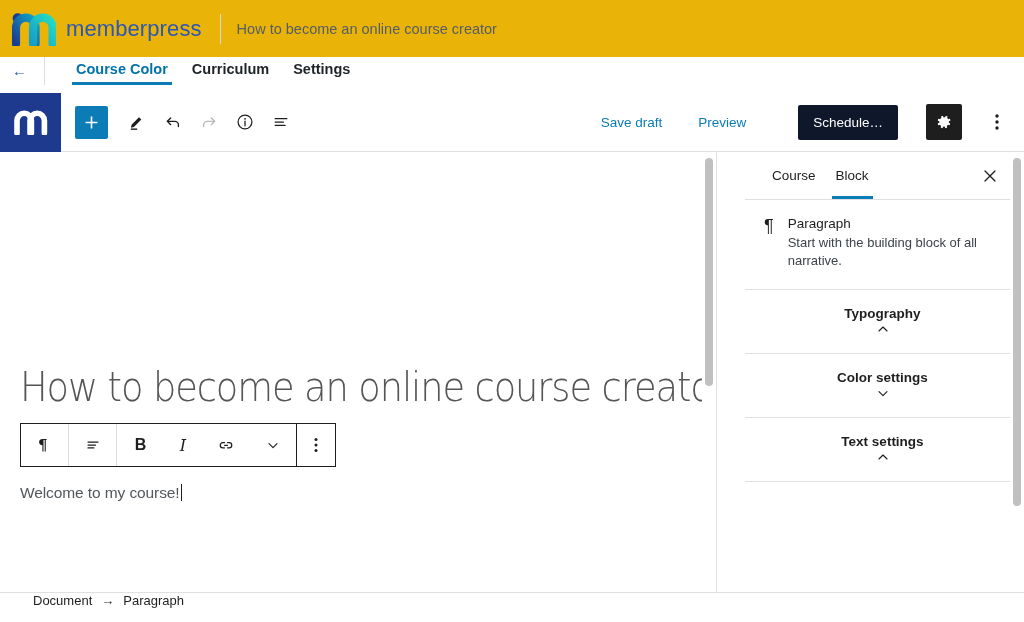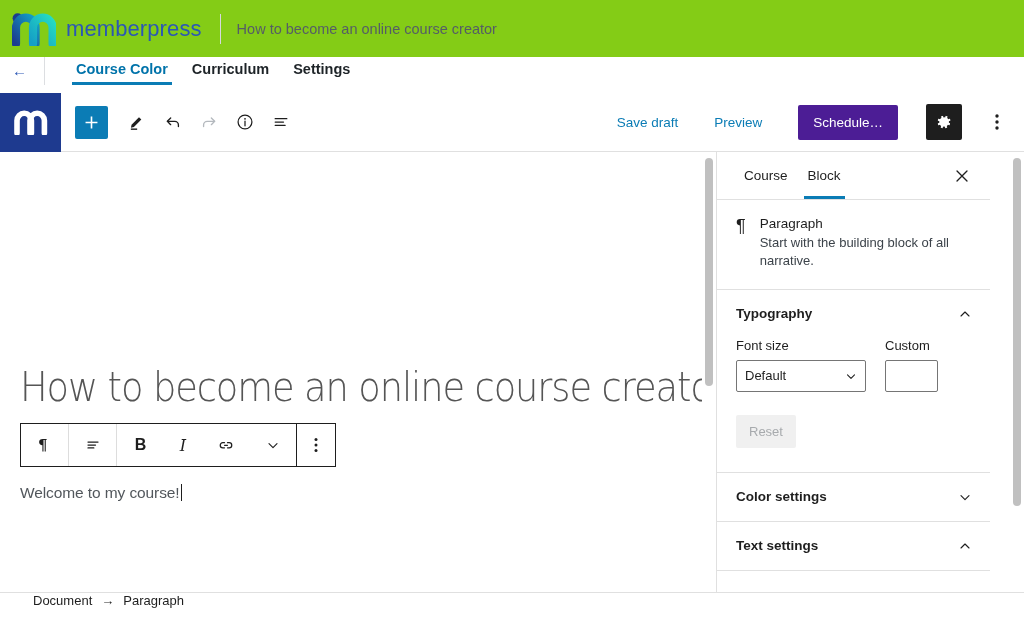--- a/index.html
+++ b/index.html
@@ -7,21 +7,21 @@
     width: 1024px; height: 622px;
     font-family: "Liberation Sans", sans-serif;
     background: #ffffff;
     overflow: hidden;
   }
   #app { position: relative; width: 1024px; height: 622px; background:#fff; }
 
   
   .mp-bar {
     position: absolute; left:0; top:0; width:1024px; height:57px;
-    background:#84cc16; display:flex; align-items:center; padding-left:12px;
+    background:#eab308; display:flex; align-items:center; padding-left:12px;
   }
   .mp-logo-wrap { display:flex; align-items:center; gap:10px; }
   .mp-mark { width:44px; height:34px; display:block; }
   .mp-word { font-size:22px; color:#2b57b5; letter-spacing:.1px; font-weight:400; }
   .mp-divider { width:1px; height:30px; background:#d6d8dc; margin:0 16px 0 18px; }
   .mp-course-title { font-size:14.5px; color:#555d66; font-weight:400; }
 
   
   .nav-bar {
     position:absolute; left:0; top:57px; width:1024px; height:33px;
@@ -66,23 +66,23 @@
   }
   .tb-btn.disabled { color:#b4b9be; cursor:default; }
   .tb-right {
     margin-left:auto; display:flex; align-items:center; gap:16px; padding-right:12px;
   }
   .link-btn {
     font-size:13.5px; color:#0b7cb5; background:none; border:none; cursor:pointer;
     padding:6px 10px; font-family:inherit; font-weight:400;
   }
   .schedule-btn {
-    background:#4c1d95; color:#fff; font-size:13.5px; border:none; border-radius:2px;
+    background:#0f172a; color:#fff; font-size:13.5px; border:none; border-radius:2px;
     padding:0 15px; height:35px; cursor:pointer; font-family:inherit;
-    margin-left:10px; display:flex; align-items:center;text-align:right;
+    margin-left:26px; display:flex; align-items:center;text-align:right;
   }
   .gear-btn {
     background:#1e1e1e; color:#fff; width:36px; height:36px; border-radius:2px;
     border:none; cursor:pointer; margin-left:12px;
     display:flex; align-items:center; justify-content:center;
   }
   .kebab-btn {
     width:30px; height:36px; display:flex; align-items:center; justify-content:center;
     background:none; border:none; cursor:pointer; margin-left:4px; color:#1e1e1e;
   }
@@ -127,21 +127,21 @@
     width:47px; display:flex; align-items:center; justify-content:center;
     background:none; border:none; cursor:pointer; color:#1e1e1e; font-family:inherit;
   }
   .bt-btn.narrow { width:38px; }
   .bt-sep { width:1px; background:#ddd; margin:0; }
   .bt-sep.dark { background:#1e1e1e; }
 
   
   .sidebar {
     width:308px; height:440px; background:#fff;
-    border-left:1px solid #e0e0e0; position:relative; overflow:hidden;
+    border-left:1px solid #e0e0e0; position:relative; overflow:hidden;padding-left:28px;
   }
   .sb-inner { width:273px; }
   .sb-tabs {
     height:48px; display:flex; align-items:center; border-bottom:1px solid #e0e0e0;
     padding-left:17px; position:relative; width:273px;
   }
   .sb-tab {
     font-size:13.5px; color:#1e1e1e; font-weight:400; padding:0 10px; height:47px;
     display:flex; align-items:center; cursor:pointer; position:relative;
   }
@@ -159,21 +159,21 @@
     width:273px;
   }
   .sb-blockicon { font-size:18px; color:#1e1e1e; line-height:1.1; padding-top:1px; }
   .sb-blockname { font-size:13.5px; color:#1e1e1e; margin-bottom:3px; }
   .sb-blockdesc { font-size:13px; color:#3c434a; line-height:1.42; max-width:196px; }
   .panel {
     border-bottom:1px solid #e0e0e0; width:273px;
   }
   .panel-head {
     display:flex; align-items:center; justify-content:space-between;
-    padding:16px 17px 16px 19px; cursor:pointer;
+    padding:16px 17px 16px 19px; cursor:pointer;flex-direction:column;
   }
   .panel-title { font-size:13.5px; font-weight:bold; color:#1e1e1e; }
   .chev { color:#1e1e1e; display:flex; }
   .panel-body { padding:0 19px 24px 19px; }
   .fs-row { display:flex; gap:19px; align-items:flex-start; }
   .fs-label { font-size:13px; color:#1e1e1e; margin-bottom:7px; display:block; }
   .fs-select {
     width:130px; height:32px; border:1px solid #757575; border-radius:2px;
     background:#fff; font-size:13px; color:#1e1e1e; padding:0 8px;
     font-family:inherit; appearance:none; cursor:pointer;
@@ -411,42 +411,20 @@
 
         <div class="panel">
           <div class="panel-head">
             <span class="panel-title">Typography</span>
             <span class="chev">
               <svg width="16" height="16" viewBox="0 0 24 24">
                 <path d="M6 15 L12 9 L18 15" stroke="#1e1e1e" stroke-width="1.7" fill="none" stroke-linecap="round" stroke-linejoin="round"></path>
               </svg>
             </span>
           </div>
-          <div class="panel-body">
-            <div class="fs-row">
-              <div>
-                <label class="fs-label">Font size</label>
-                <div class="select-wrap">
-                  <select class="fs-select">
-                    <option>Default</option>
-                  </select>
-                  <span class="select-chev">
-                    <svg width="14" height="14" viewBox="0 0 24 24">
-                      <path d="M6 10 L12 16 L18 10" stroke="#1e1e1e" stroke-width="1.8" fill="none" stroke-linecap="round" stroke-linejoin="round"></path>
-                    </svg>
-                  </span>
-                </div>
-              </div>
-              <div>
-                <label class="fs-label">Custom</label>
-                <input class="fs-custom" type="text" value="" style="">
-              </div>
-            </div>
-            <button class="reset-btn">Reset</button>
-          </div>
         </div>
 
         <div class="panel">
           <div class="panel-head">
             <span class="panel-title">Color settings</span>
             <span class="chev">
               <svg width="16" height="16" viewBox="0 0 24 24">
                 <path d="M6 10 L12 16 L18 10" stroke="#1e1e1e" stroke-width="1.7" fill="none" stroke-linecap="round" stroke-linejoin="round"></path>
               </svg>
             </span>

